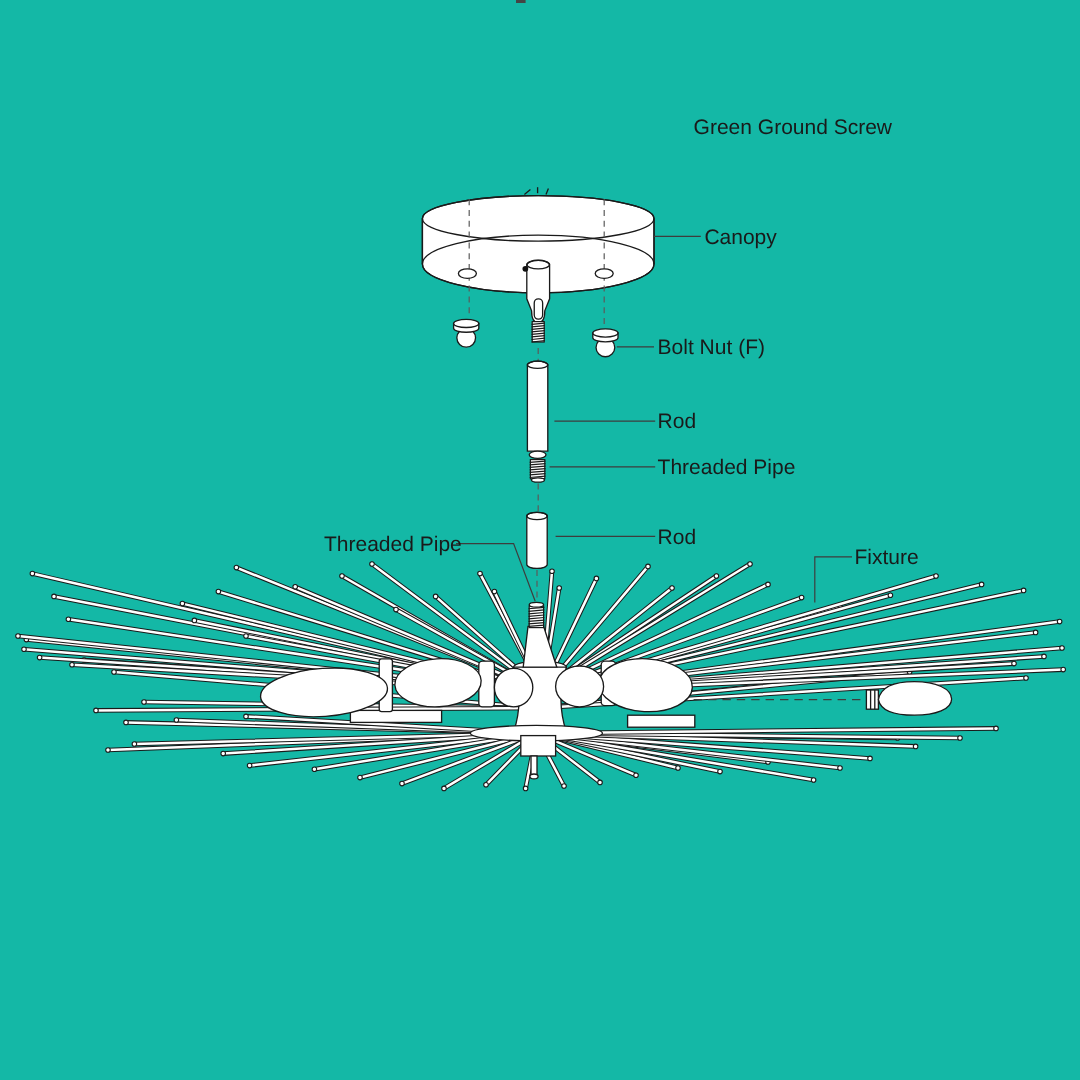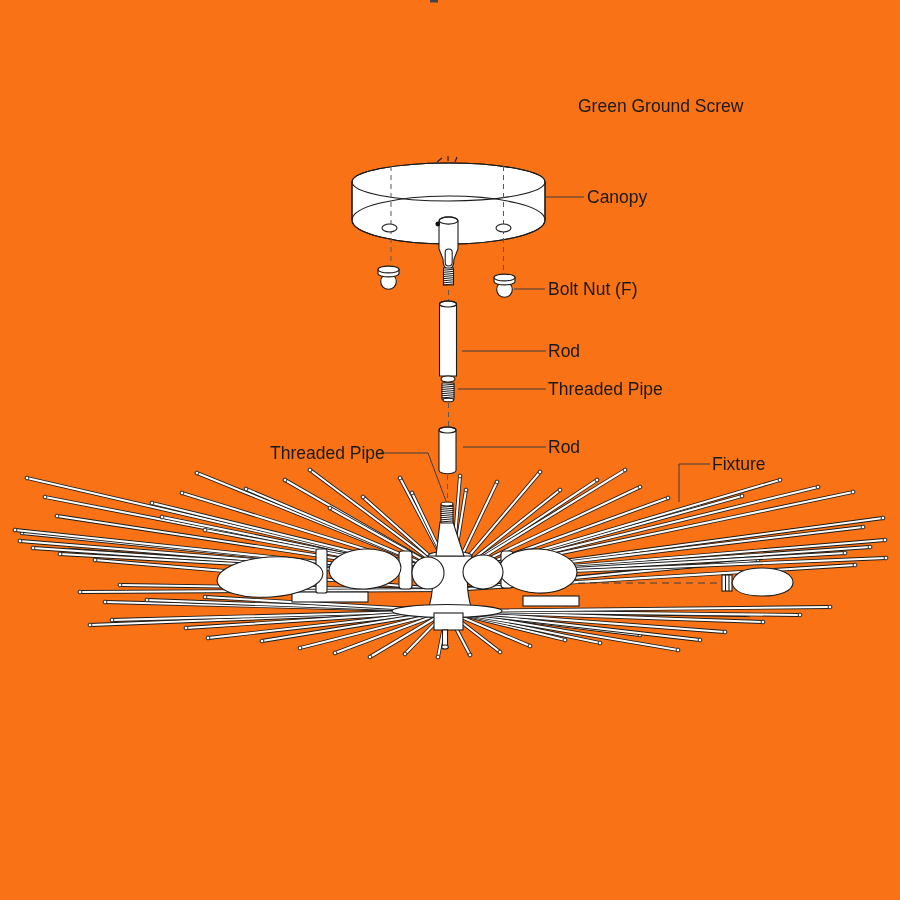--- a/index.html
+++ b/index.html
@@ -1,16 +1,16 @@
 <!DOCTYPE html>
 <html><head>
 <meta charset="utf-8">
 <style>
   html,body{margin:0;padding:0;background:#ffffff;}
-  .stage{position:relative;width:900px;height:900px;background:#f97316;overflow:hidden;}
+  .stage{position:relative;width:900px;height:900px;background:#14b8a6;overflow:hidden;}
   svg{display:block;}
   .lbl{font-family:"Liberation Sans",sans-serif;font-size:17.5px;fill:#1a1a1a;}
   .ln{stroke:#1a1a1a;stroke-width:1.1;fill:none;}
   .fw{fill:#ffffff;stroke:#1a1a1a;stroke-width:1.1;}
   .ld{stroke:#3d3d3d;stroke-width:1;fill:none;}
   .dash{stroke:#5a5a5a;stroke-width:1;stroke-dasharray:5 4;fill:none;}
   .dashb{stroke:#3d3d3d;stroke-width:1.2;stroke-dasharray:7 5;fill:none;}
 </style>
 </head>
 <body>

